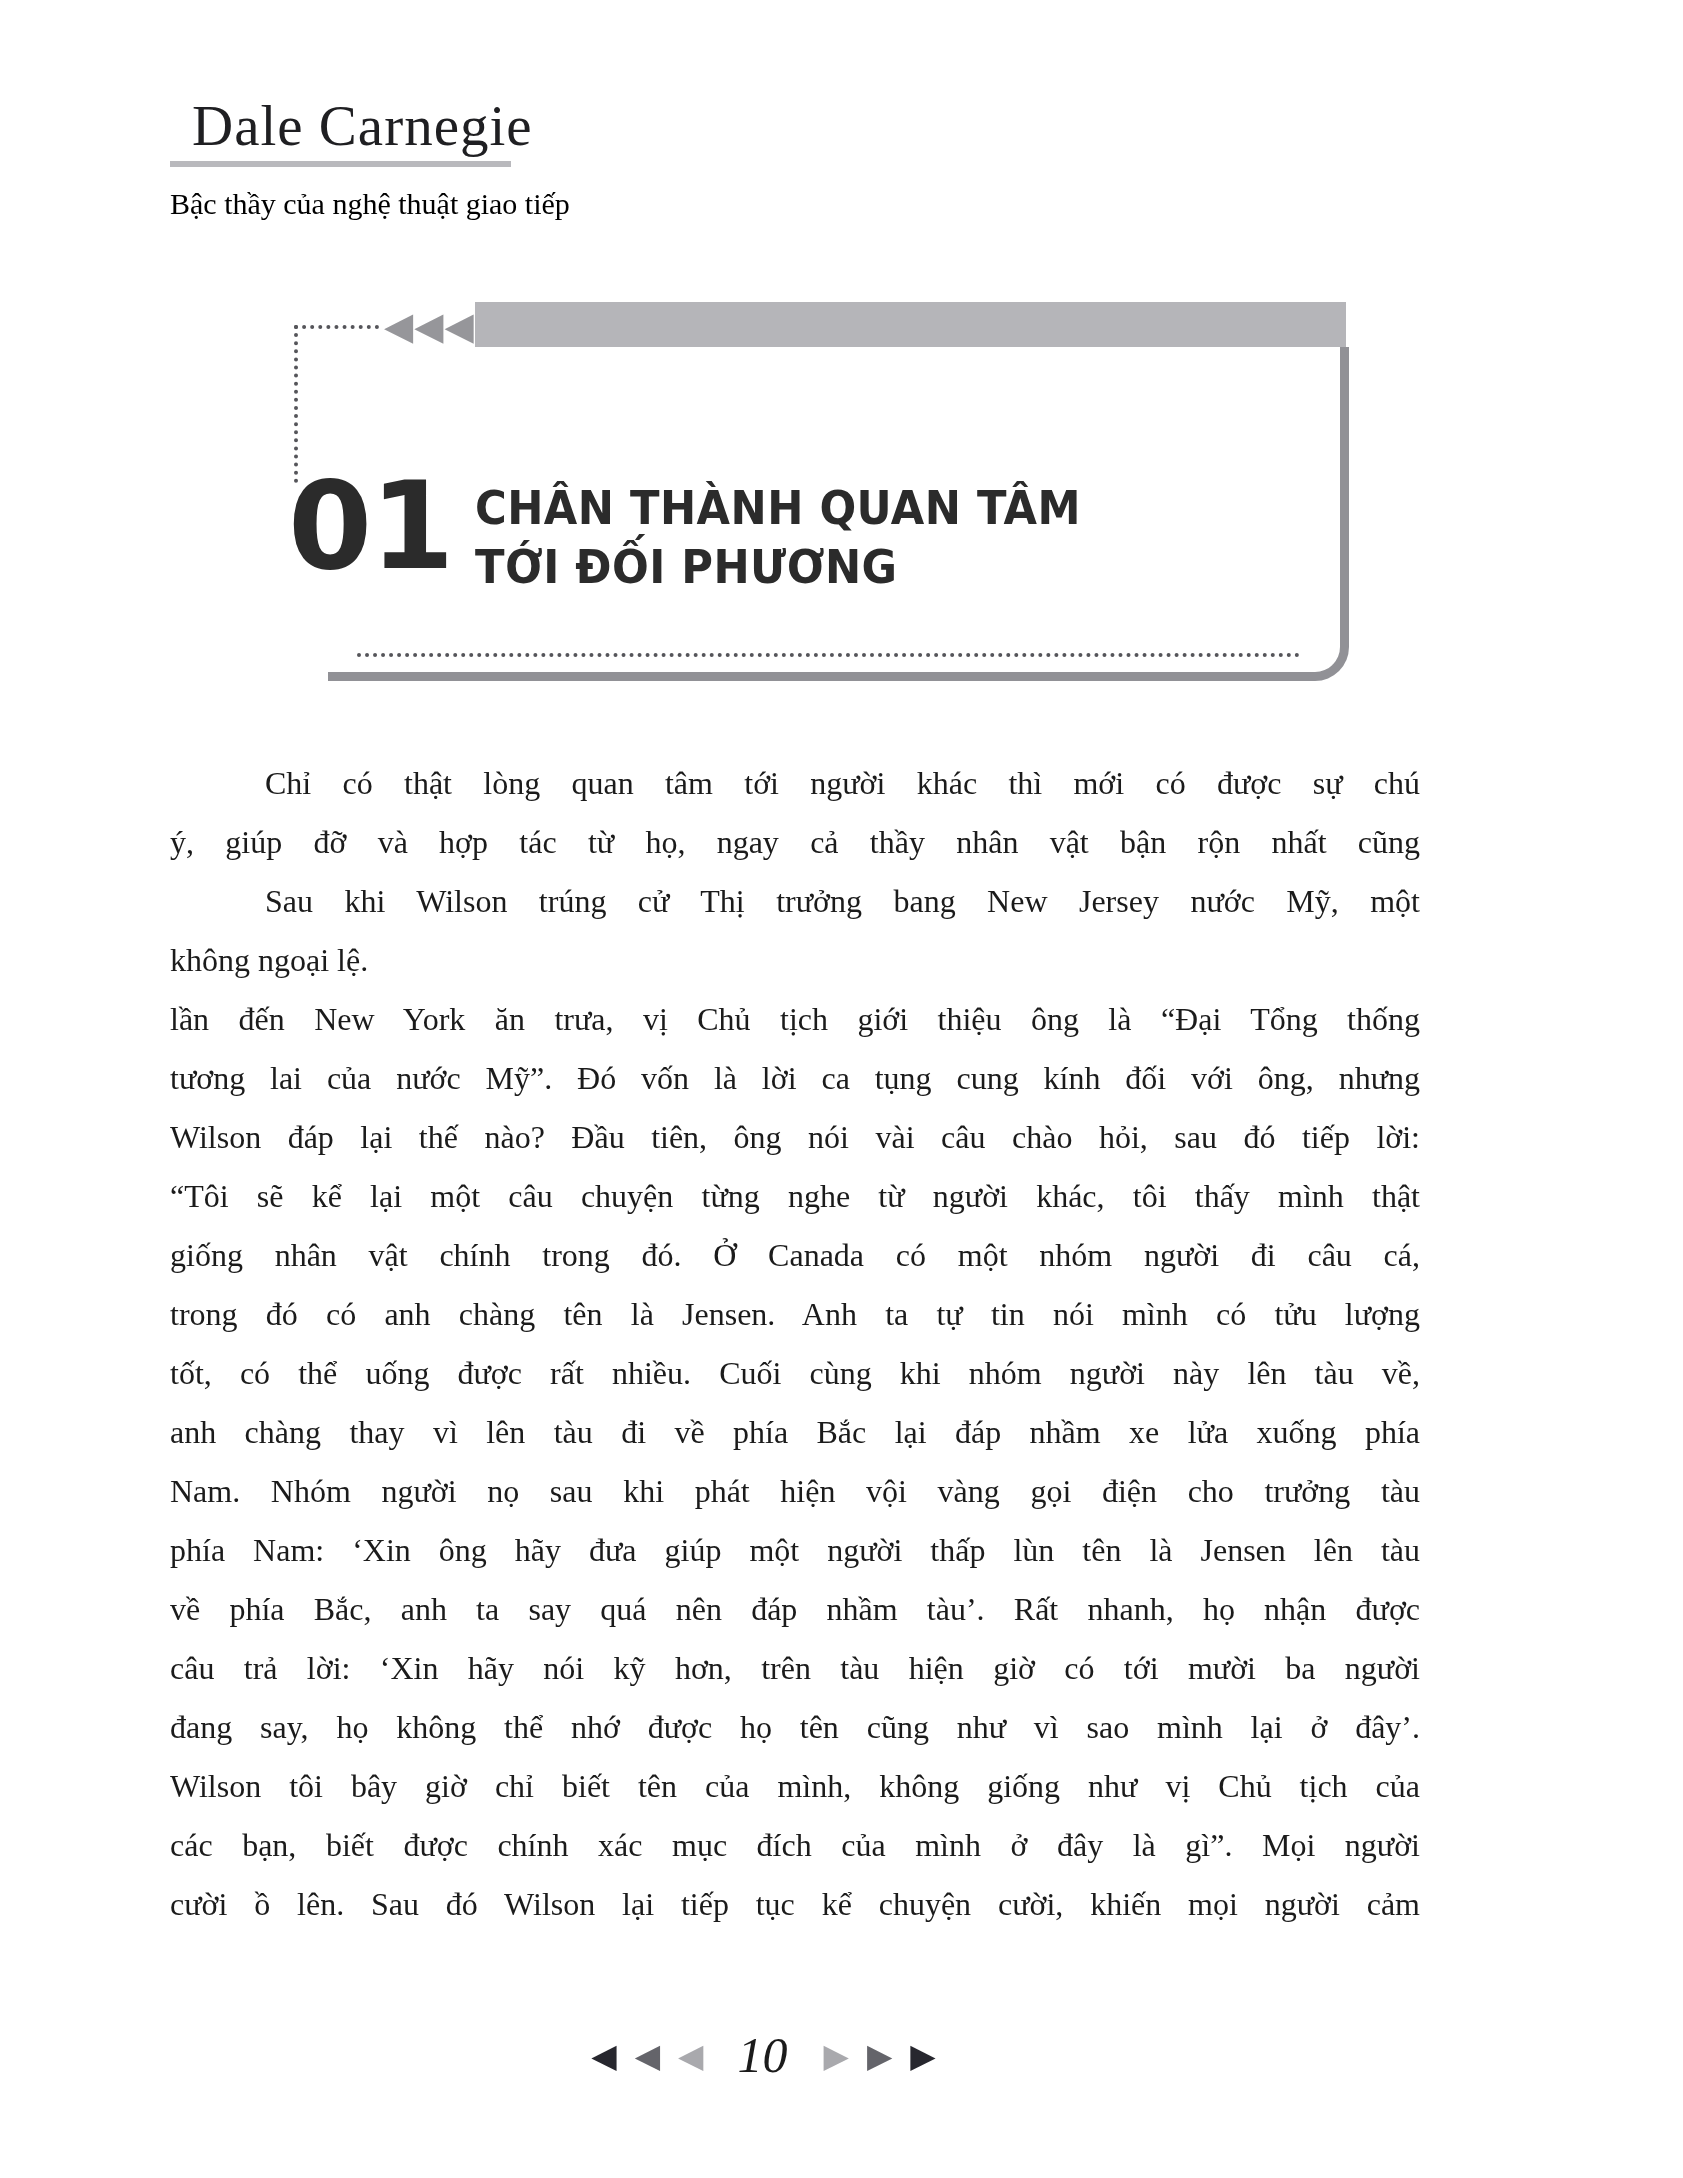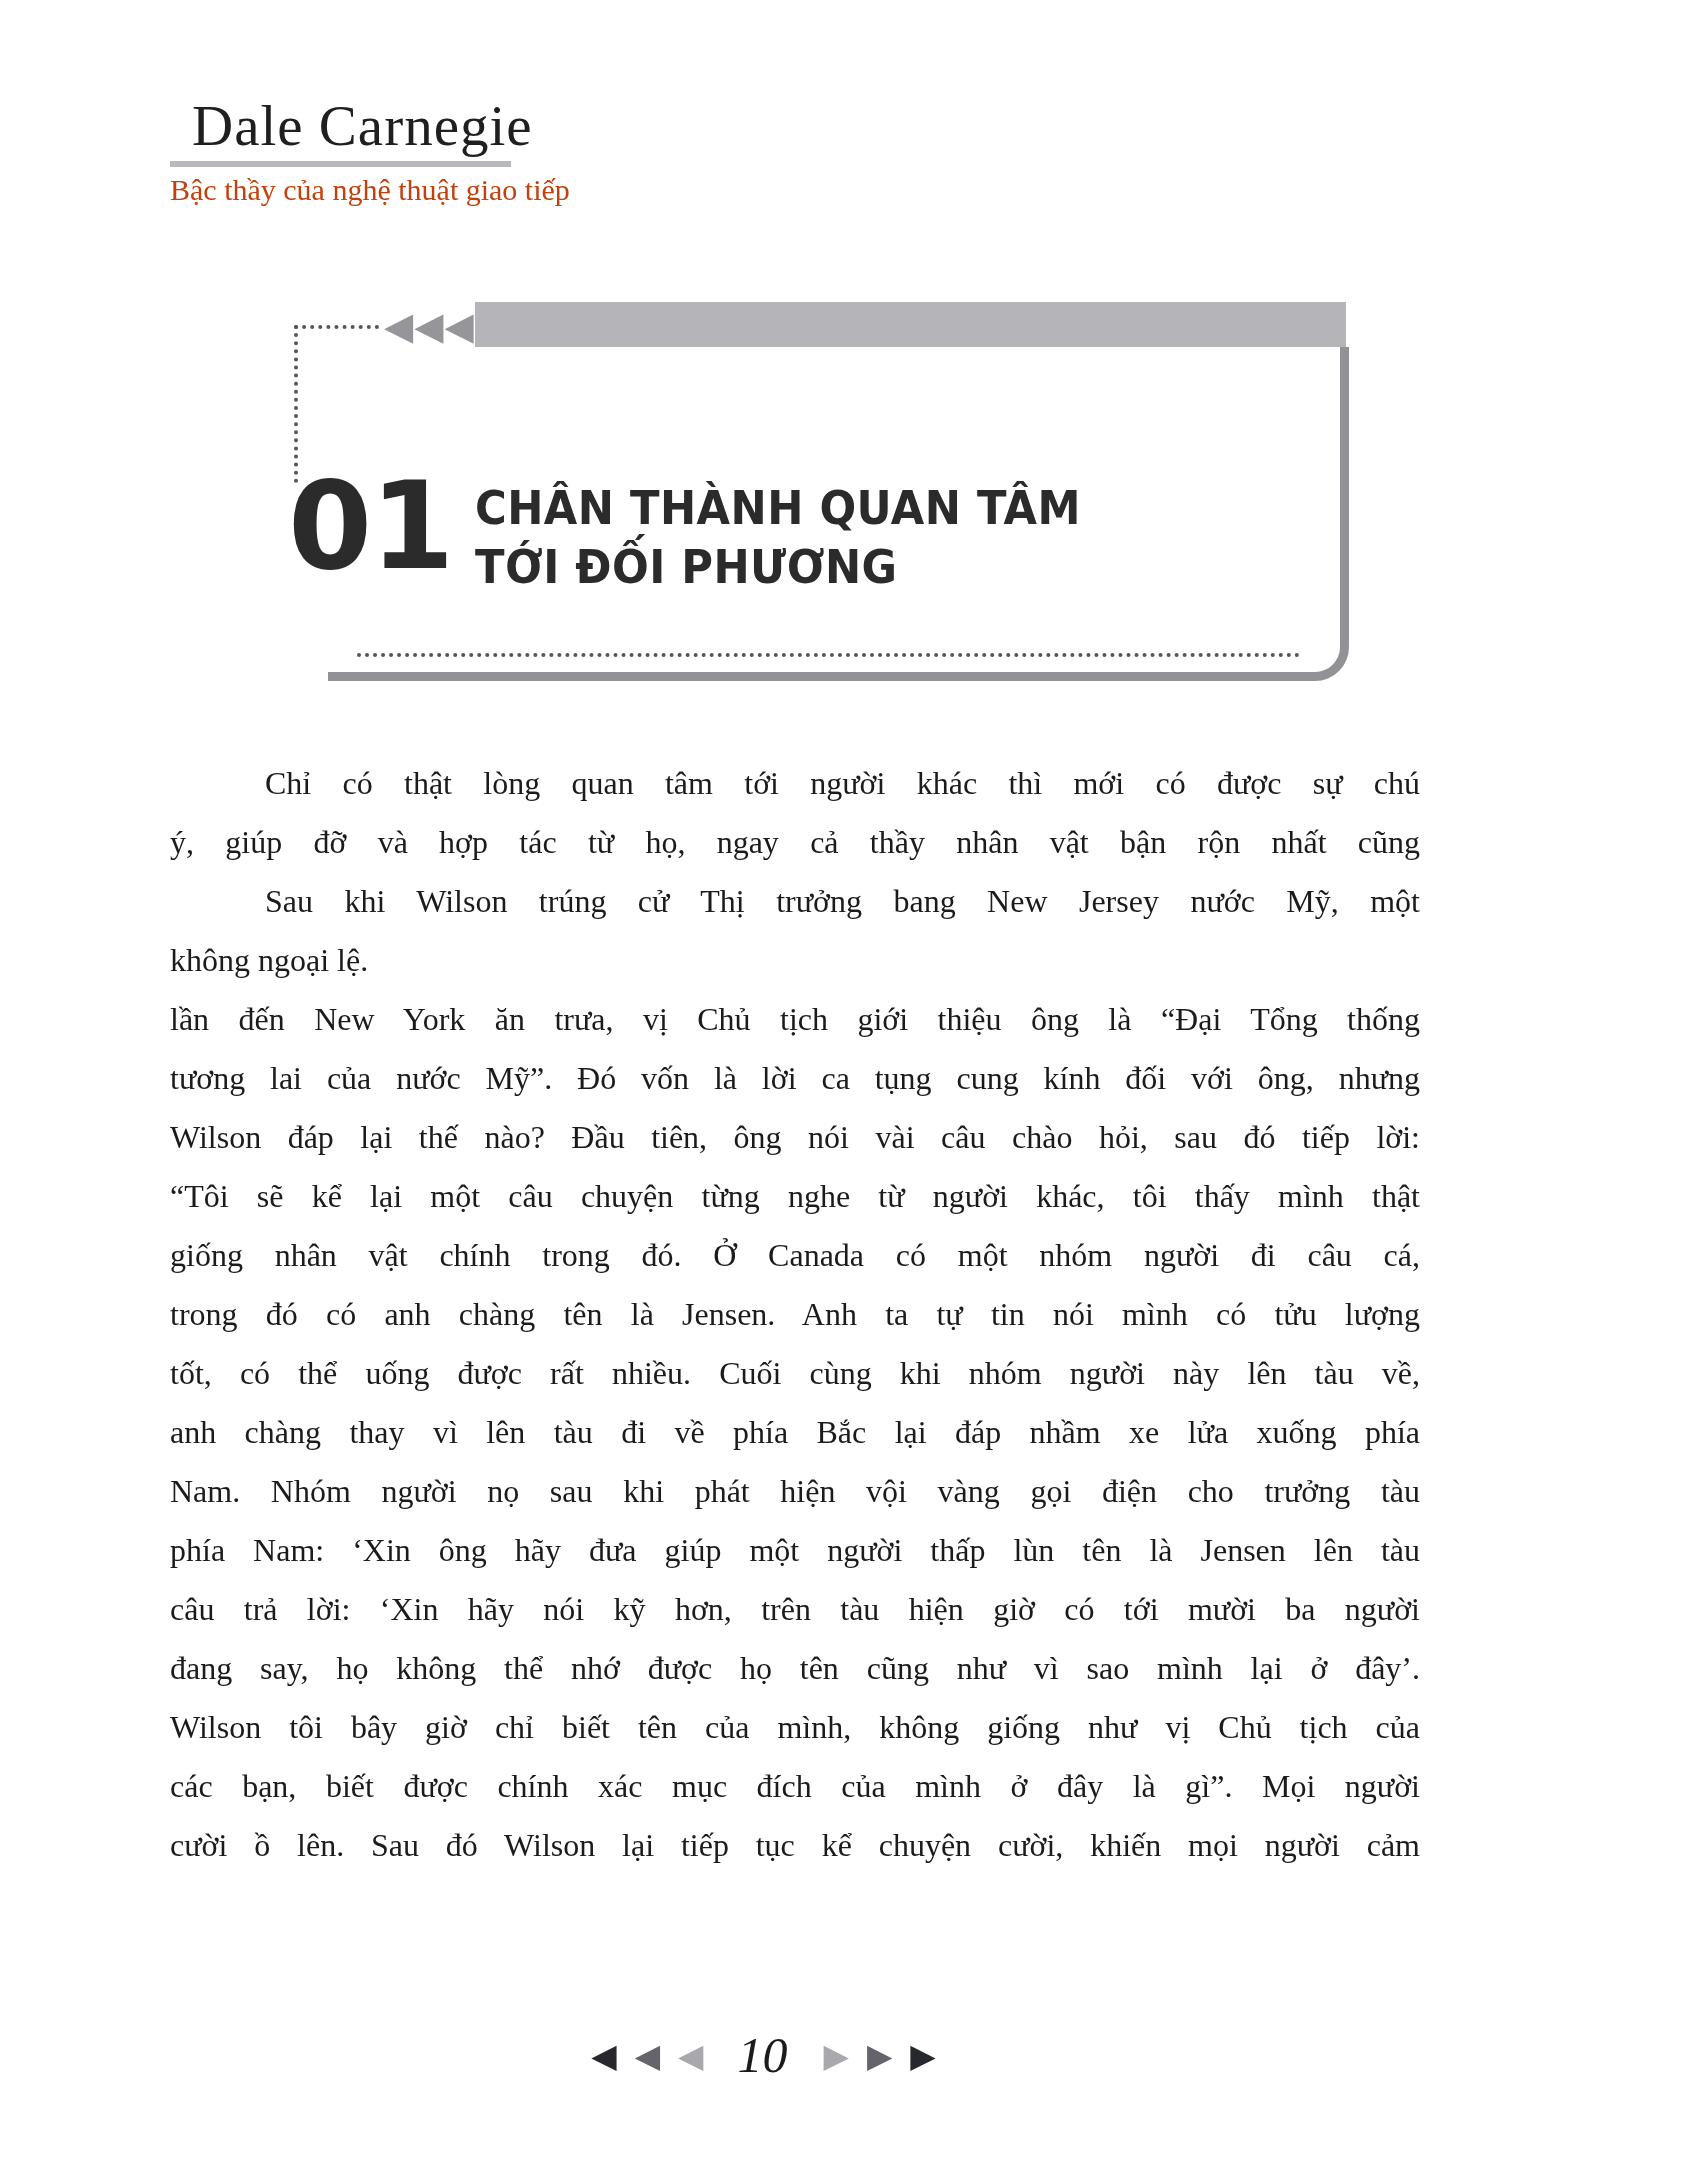--- a/index.html
+++ b/index.html
@@ -16,22 +16,22 @@
   .author{
     position:absolute;left:168px;top:95px;
     font-family:"Liberation Serif","DejaVu Serif",serif;
     font-size:57px;line-height:61px;color:#1f1f22;letter-spacing:1px;margin-left:24px;
   }
   .author-underline{
     position:absolute;left:170px;top:161px;width:341px;height:6px;
     background:var(--rule,#b9b9bd);
   }
   .tagline{
-    position:absolute;left:170px;top:170px;
-    font-size:30px;line-height:40px;color:#c2410c;
+    position:absolute;left:170px;top:184px;
+    font-size:30px;line-height:40px;color:#000000;
   }
   
   .chapter-bar{
     position:absolute;left:475px;top:302px;width:871px;height:45px;
     background:var(--bar,#b5b5b9);
   }
   .chapter-box-border{
     position:absolute;left:328px;top:347px;width:1012px;height:325px;
     border-right:9px solid var(--border,#919196);
     border-bottom:9px solid var(--border,#919196);
@@ -127,20 +127,21 @@
     <div class="bline">lần đến New York ăn trưa, vị Chủ tịch giới thiệu ông là “Đại Tổng thống</div>
     <div class="bline">tương lai của nước Mỹ”. Đó vốn là lời ca tụng cung kính đối với ông, nhưng</div>
     <div class="bline">Wilson đáp lại thế nào? Đầu tiên, ông nói vài câu chào hỏi, sau đó tiếp lời:</div>
     <div class="bline">“Tôi sẽ kể lại một câu chuyện từng nghe từ người khác, tôi thấy mình thật</div>
     <div class="bline">giống nhân vật chính trong đó. Ở Canada có một nhóm người đi câu cá,</div>
     <div class="bline">trong đó có anh chàng tên là Jensen. Anh ta tự tin nói mình có tửu lượng</div>
     <div class="bline">tốt, có thể uống được rất nhiều. Cuối cùng khi nhóm người này lên tàu về,</div>
     <div class="bline">anh chàng thay vì lên tàu đi về phía Bắc lại đáp nhầm xe lửa xuống phía</div>
     <div class="bline">Nam. Nhóm người nọ sau khi phát hiện vội vàng gọi điện cho trưởng tàu</div>
     <div class="bline">phía Nam: ‘Xin ông hãy đưa giúp một người thấp lùn tên là Jensen lên tàu</div>
+    <div class="bline">về phía Bắc, anh ta say quá nên đáp nhầm tàu’. Rất nhanh, họ nhận được</div>
     <div class="bline">câu trả lời: ‘Xin hãy nói kỹ hơn, trên tàu hiện giờ có tới mười ba người</div>
     <div class="bline">đang say, họ không thể nhớ được họ tên cũng như vì sao mình lại ở đây’.</div>
     <div class="bline">Wilson tôi bây giờ chỉ biết tên của mình, không giống như vị Chủ tịch của</div>
     <div class="bline">các bạn, biết được chính xác mục đích của mình ở đây là gì”. Mọi người</div>
     <div class="bline">cười ồ lên. Sau đó Wilson lại tiếp tục kể chuyện cười, khiến mọi người cảm</div>
   </div>
 
   <div class="footer">
     <span class="tri dark">◀</span>
       <span class="tri mid">◀</span>

